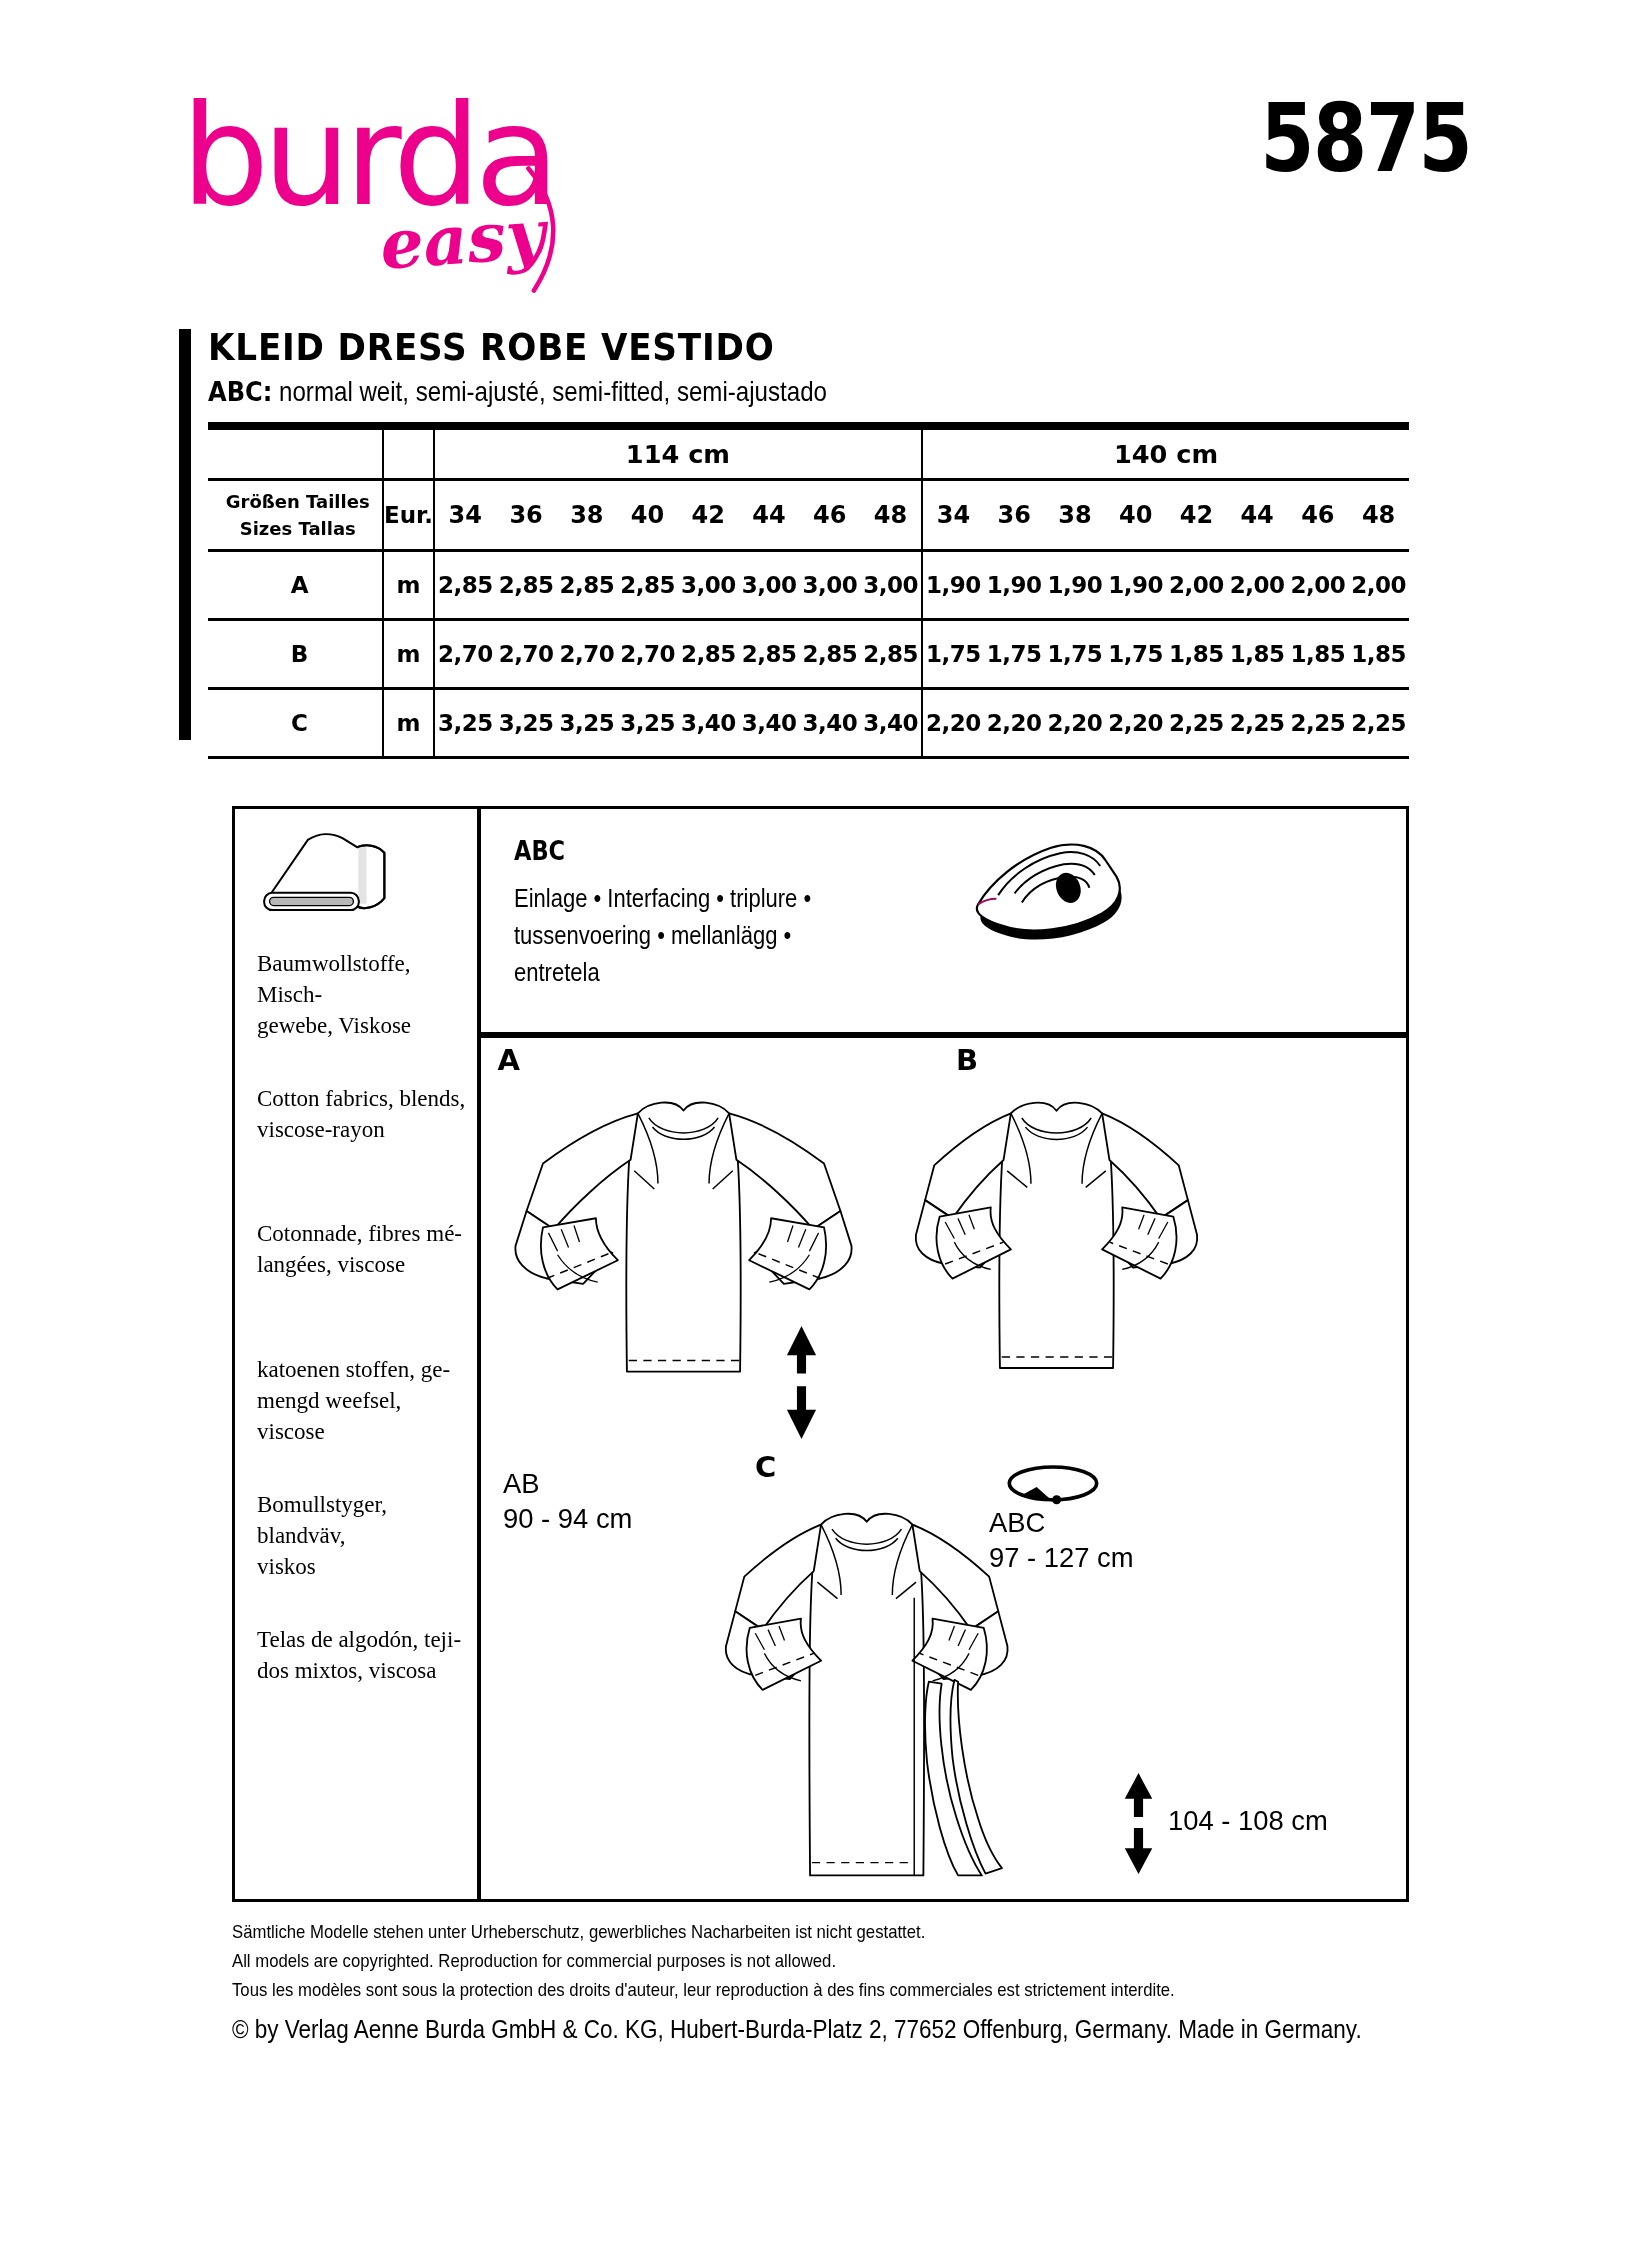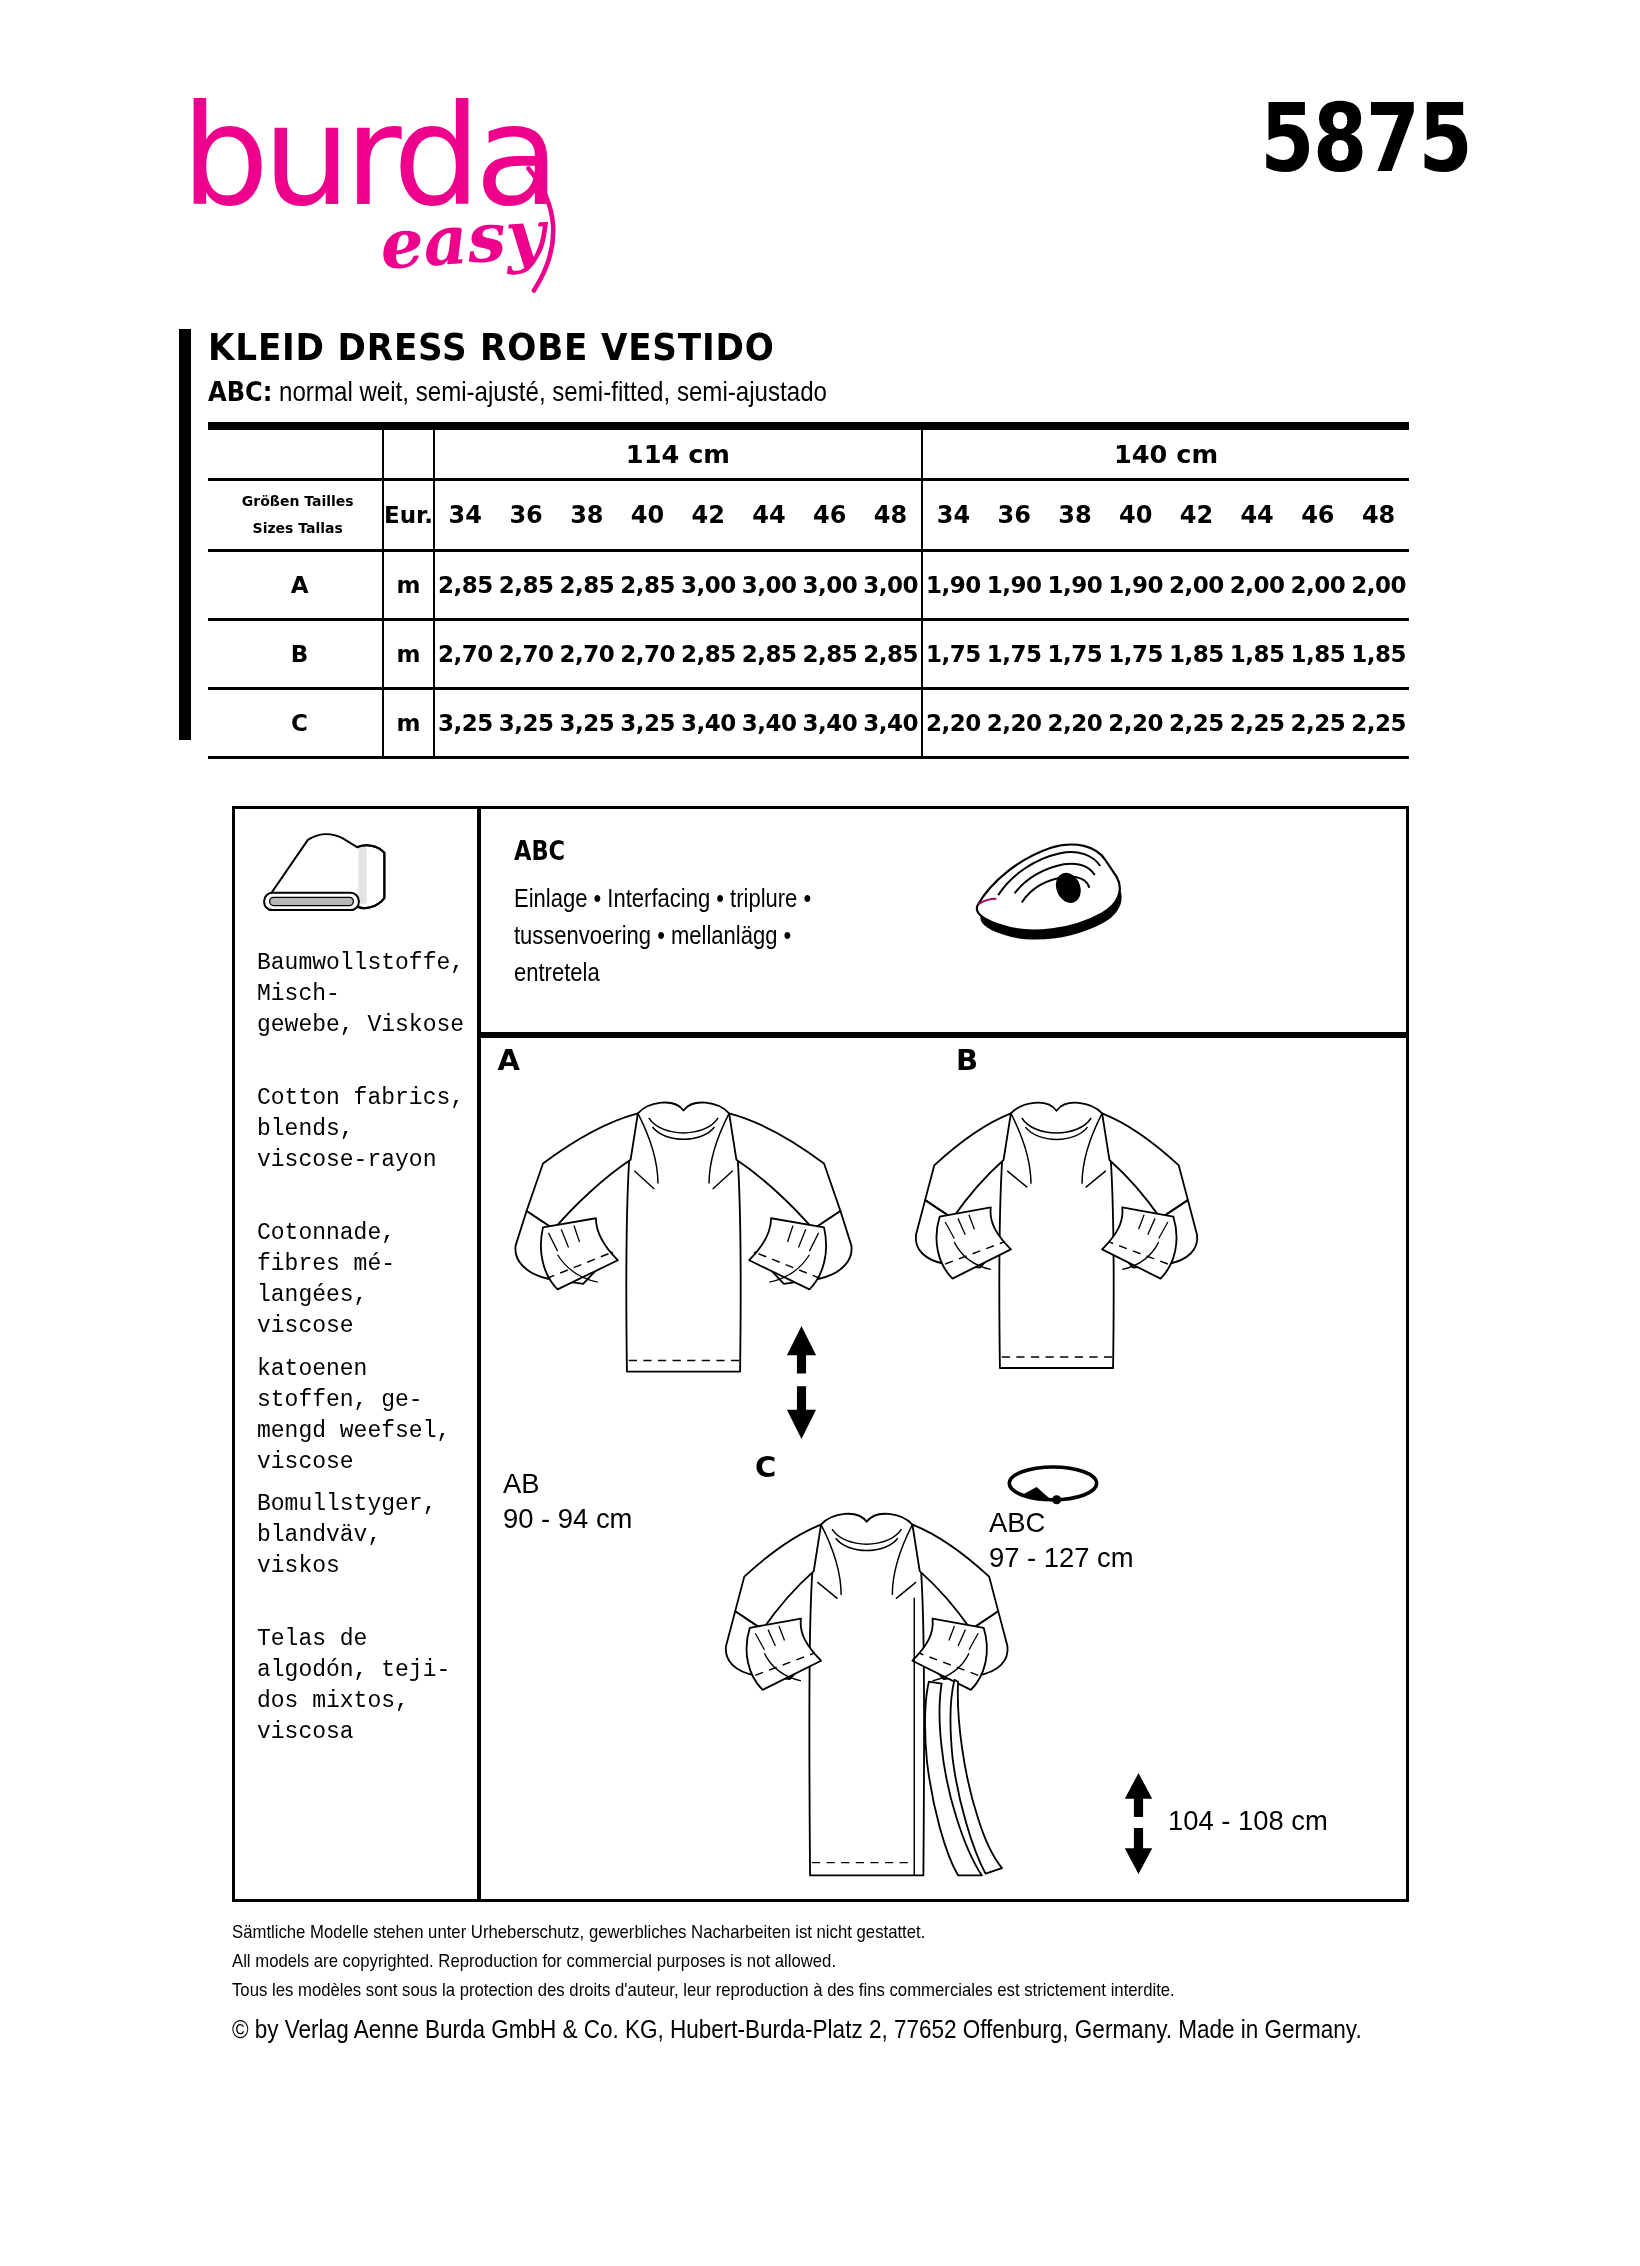--- a/index.html
+++ b/index.html
@@ -122,21 +122,21 @@
   .tbl-toprule { height: 8.2px; background: #000; }
   .tbl-rule { border-top: 3.7px solid #000; }
   .vline-l { border-left: 2.7px solid #000; }
   .cell-label { text-align: left; padding-left: 9.1px !important; }
   .row-h1 td { height: 48px; }
   .row-h2 td { height: 68px; }
   .row-data td { height: 66px; }
   .num-cell { font-size: 23px; letter-spacing: -0.5px; }
   .size-cell { font-size: 24px; }
   .hdr-width { font-size: 25.6px; }
-  .sizes-label { font-size: 14px; line-height: 27.4px; text-align: left; padding-left: 5.5px !important; }
+  .sizes-label { font-size: 18px; line-height: 27.4px; text-align: left; padding-left: 5.5px !important; }
   .unit-cell { font-size: 23px; }
 
   
   #panel {
     position: absolute;
     left: 232px;
     top: 806px;
     width: 1177px;
     height: 1096px;
     border: 3.7px solid #000;
@@ -173,21 +173,21 @@
     top: 18.3px;
     width: 164px;
     height: 96px;
   }
   .fabric-item {
     position: absolute;
     left: 22px;
     width: 210px;
     font-size: 23px;
     line-height: 31px;
-    font-family: Liberation Mono, monospace;
+    font-family: Liberation Serif, serif;
   }
 
   
   #interfacing {
     position: absolute;
     left: 246px;
     top: 0;
     width: 927px;
     height: 223px;
   }

